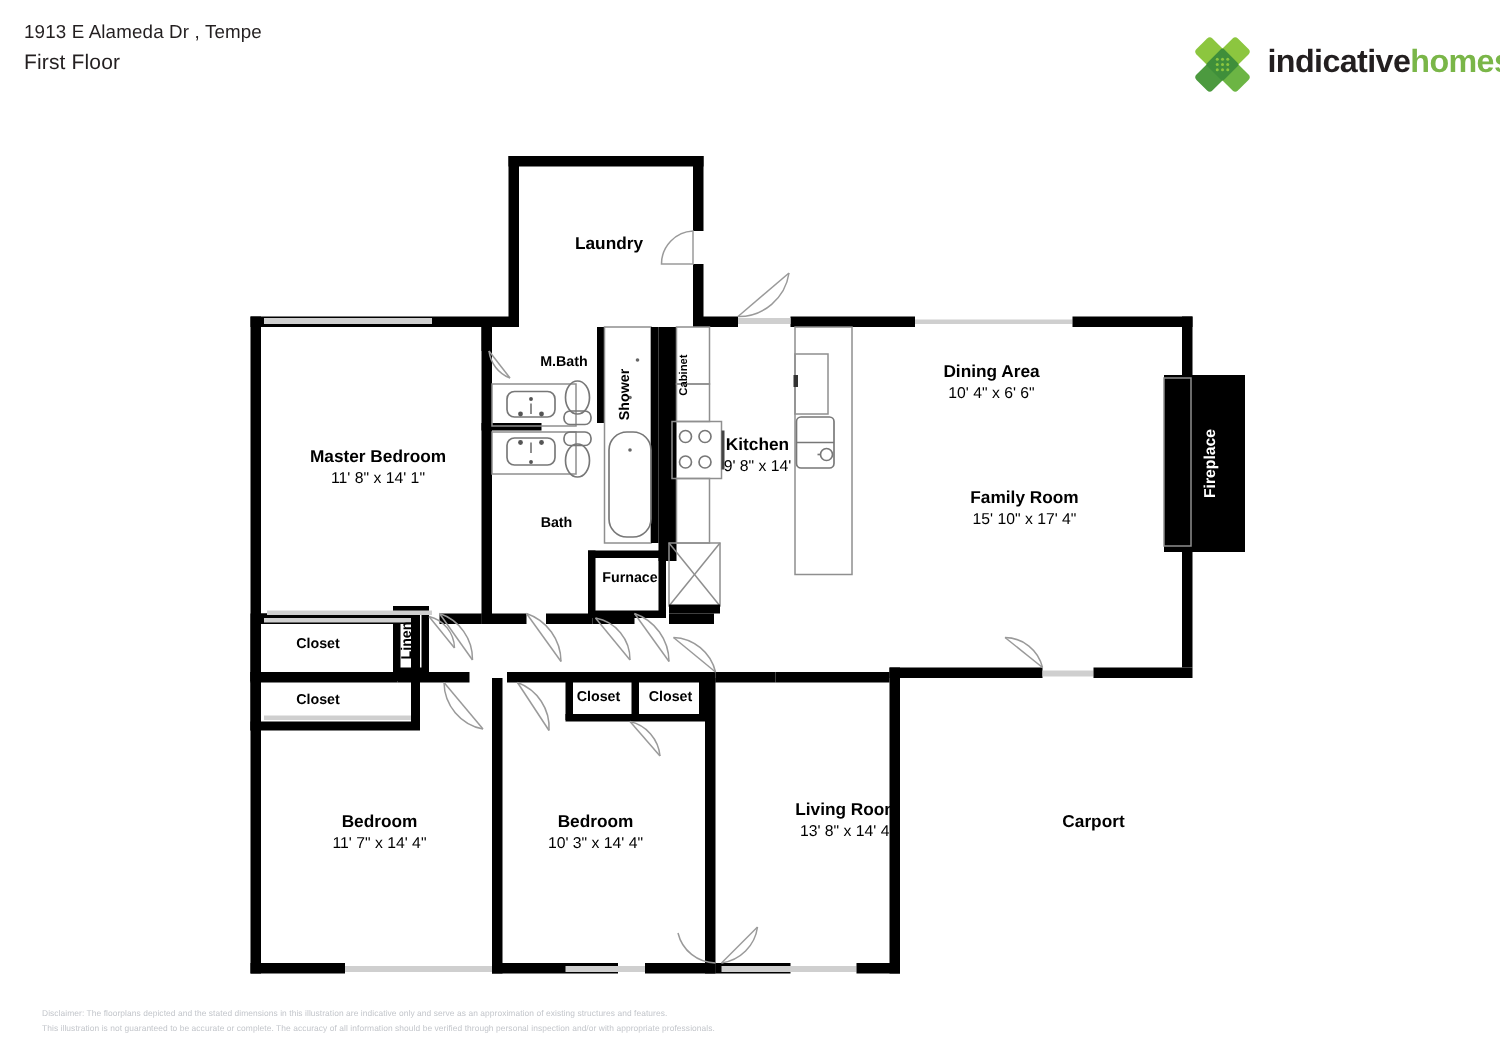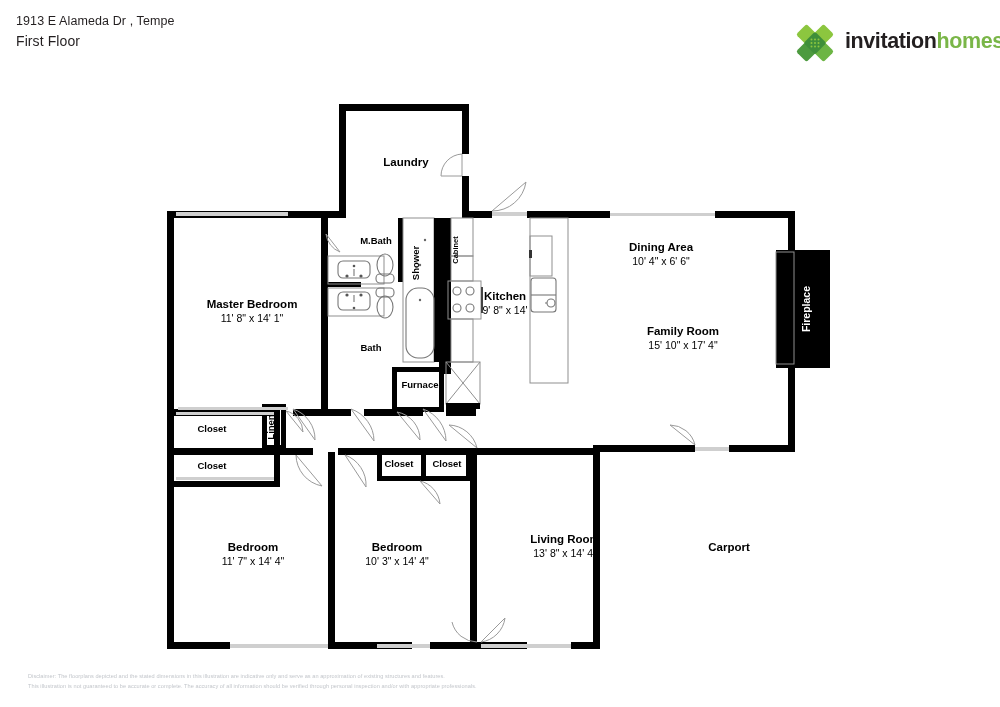--- a/index.html
+++ b/index.html
@@ -62,21 +62,21 @@
             <circle cx="3.5" cy="-3.5" r="1"></circle>
           <circle cx="-3.5" cy="0" r="1"></circle>
             <circle cx="0" cy="0" r="1"></circle>
             <circle cx="3.5" cy="0" r="1"></circle>
           <circle cx="-3.5" cy="3.5" r="1"></circle>
             <circle cx="0" cy="3.5" r="1"></circle>
             <circle cx="3.5" cy="3.5" r="1"></circle>
         </g>
       </g>
     </svg>
-    <div class="logo-txt"><span class="lt-a">invitation</span><span class="lt-b">homes</span></div>
+    <div class="logo-txt"><span class="lt-a">indicative</span><span class="lt-b">homes</span></div>
   </div>
 
   <svg id="plan" viewBox="0 0 1000 707">
     <defs>
       <style>
         .w   { fill:#000; }                       /* wall */
         .win { fill:#cfcfcf; }                    /* window infill */
         .dr  { fill:none; stroke:#9a9a9a; stroke-width:1; }  /* door swing */
         .thn { fill:none; stroke:#8f8f8f; stroke-width:1; }  /* thin fixture line */
         .fx  { fill:none; stroke:#777; stroke-width:1.1; }

